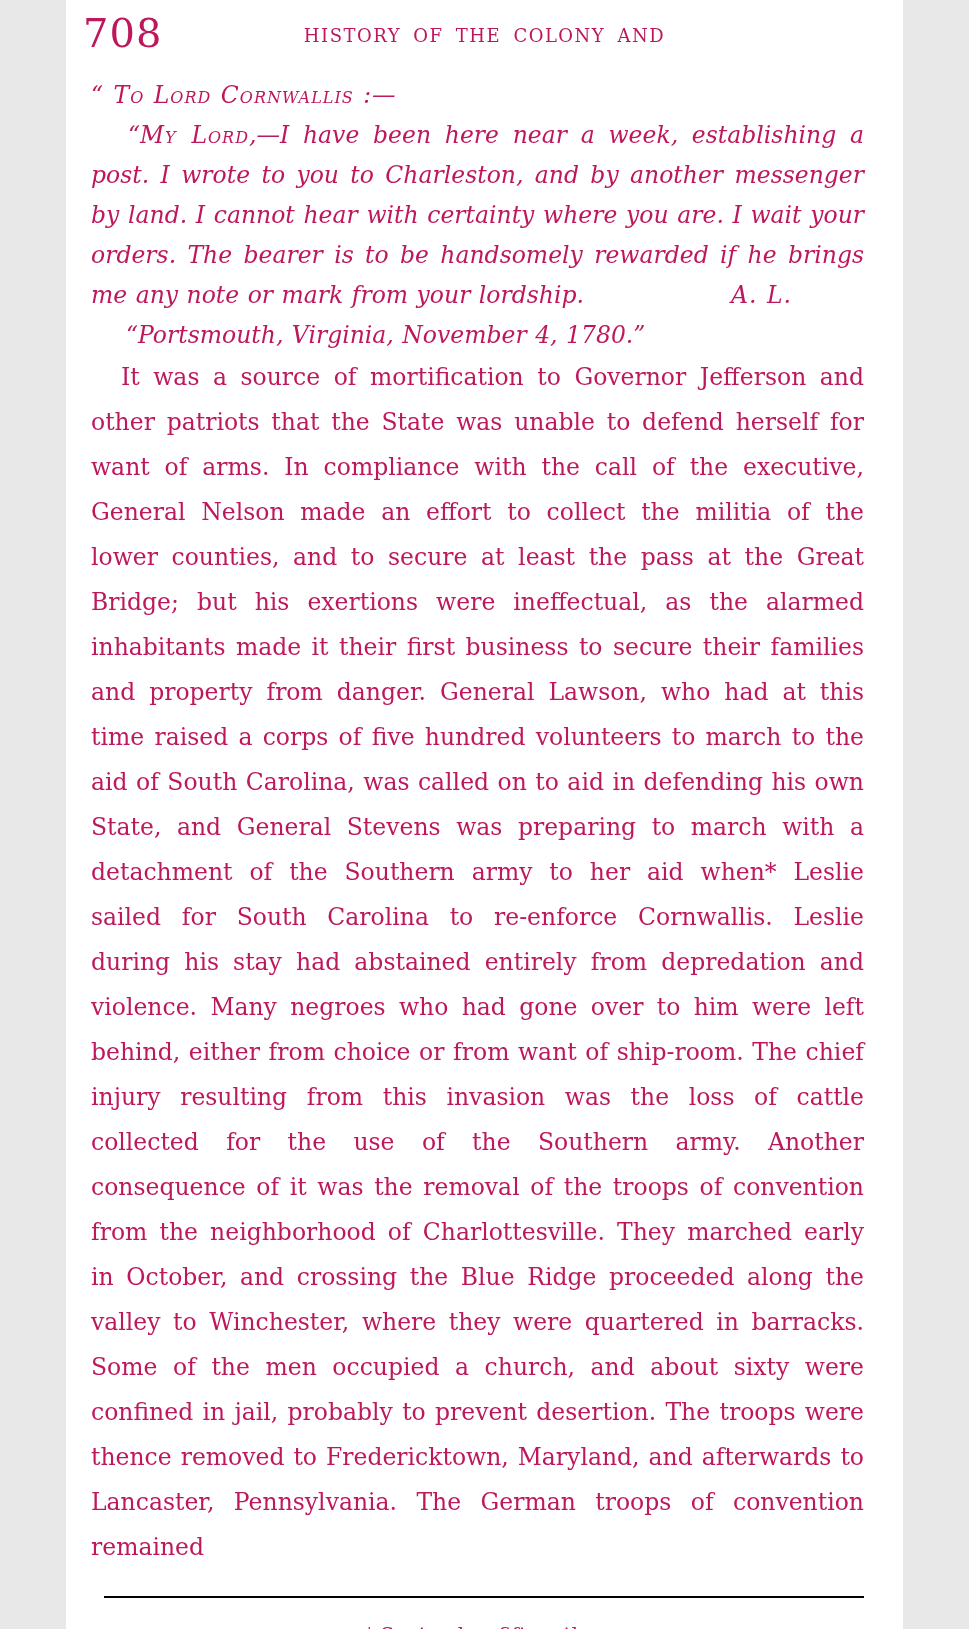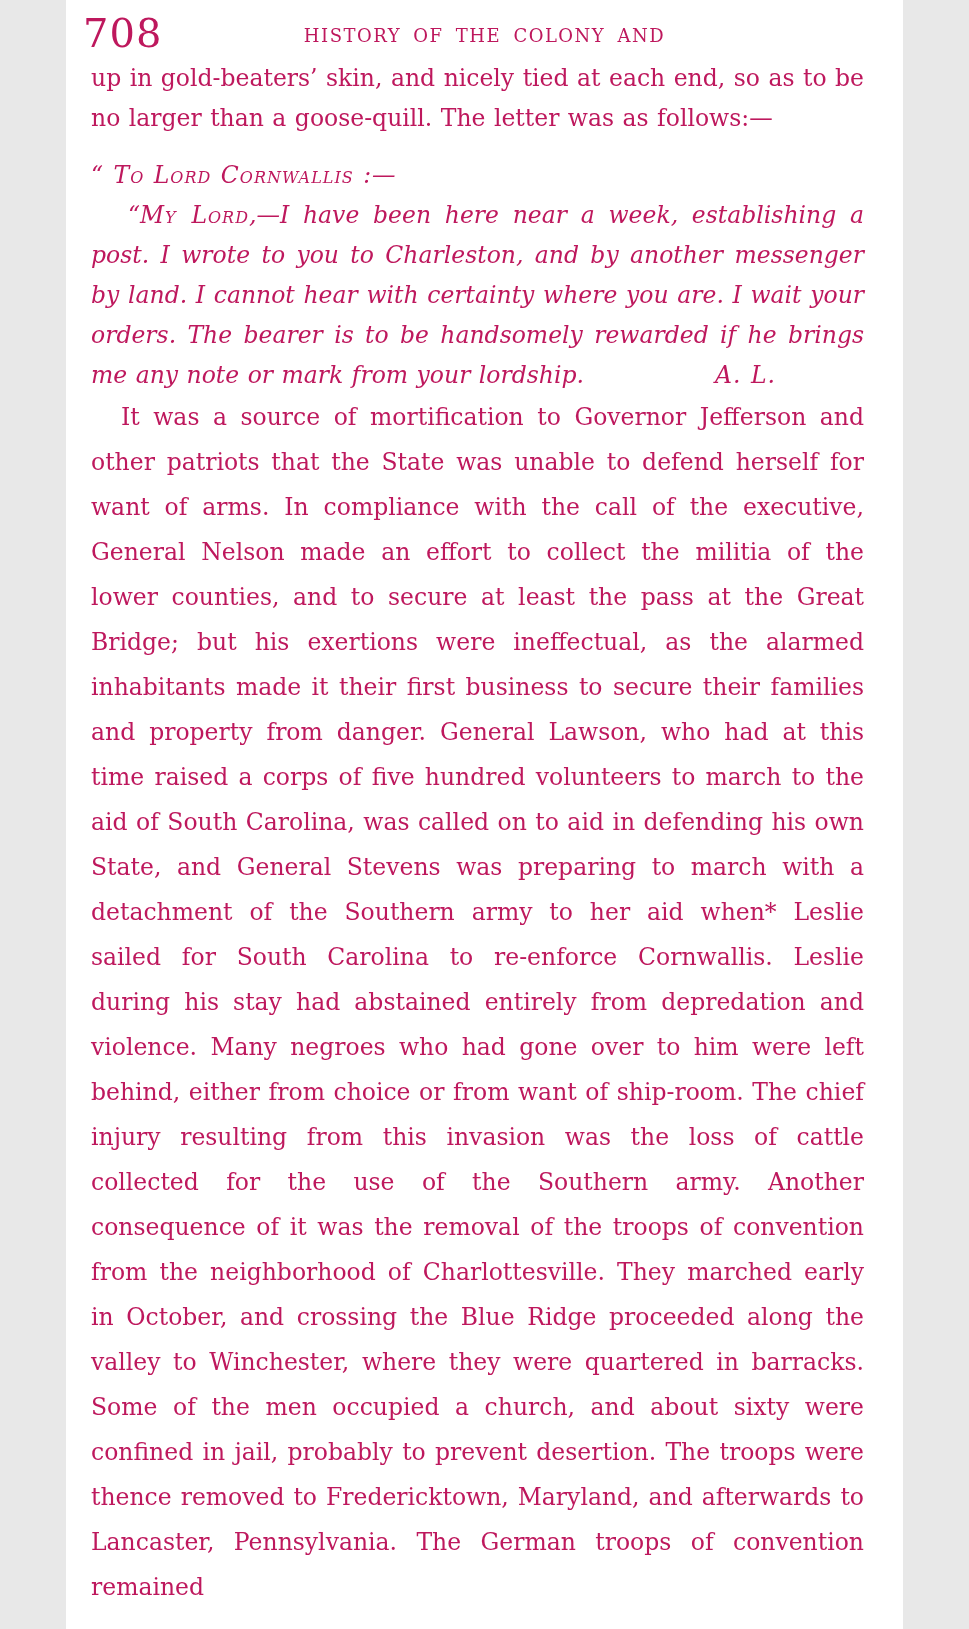--- a/index.html
+++ b/index.html
@@ -32,21 +32,21 @@
     text-align:justify;
     word-spacing:1px;
   }
   .text-block p{margin:0;}
   .para-intro{margin-top:48px;}
   .letter{margin-top:17px;font-style:italic;}
   .smallcaps{font-variant:small-caps;letter-spacing:1px;}
   .letter-salutation{text-indent:0;}
   .letter-body{position:relative;text-indent:37px;}
   .signature{
-    position:absolute;right:88px;bottom:0;
+    position:absolute;right:72px;bottom:0;
     text-indent:0;letter-spacing:1px;
   }
   .letter-dateline{text-indent:35px;}
   .para-main{
     margin-top:30px;
     text-indent:30px;
     line-height:45px;
   }
   
   .footnote-area{padding:0 39px 0 25px;}
@@ -66,27 +66,27 @@
 
 <div class="page">
 
   <header class="page-header">
     <span class="page-number">708</span>
     <span class="running-header">HISTORY OF THE COLONY AND</span>
   </header>
 
   <main class="text-block">
 
-    <p class="para-intro">up in gold-beaters’ skin, and nicely tied at each end, so as to be no larger than a goose-quill.  The letter was as follows:—</p>
 
     <section class="letter">
       <p class="letter-salutation smallcaps">“ To Lord Cornwallis :—</p>
 
       <p class="letter-body"><span>“</span><span class="smallcaps">My Lord</span><span>,—I have been here near a week, establishing a post.  I wrote to you to Charleston, and by another messenger by land.  I cannot hear with certainty where you are.  I wait your orders.  The bearer is to be handsomely rewarded if he brings me any note or mark from your lordship.</span><span class="signature">A. L.</span></p>
 
+      <p class="letter-dateline">“Portsmouth, Virginia, November 4, 1780.”</p>
     </section>
 
     <p class="para-main">It was a source of mortification to Governor Jefferson and other patriots that the State was unable to defend herself for want of arms.  In compliance with the call of the executive, General Nelson made an effort to collect the militia of the lower counties, and to secure at least the pass at the Great Bridge; but his exertions were ineffectual, as the alarmed inhabitants made it their first business to secure their families and property from danger.  General Lawson, who had at this time raised a corps of five hundred volunteers to march to the aid of South Carolina, was called on to aid in defending his own State, and General Stevens was preparing to march with a detachment of the Southern army to her aid when* Leslie sailed for South Carolina to re-enforce Cornwallis.  Leslie during his stay had abstained entirely from depredation and violence.  Many negroes who had gone over to him were left behind, either from choice or from want of ship-room.  The chief injury resulting from this invasion was the loss of cattle collected for the use of the Southern army.  Another consequence of it was the removal of the troops of convention from the neighborhood of Charlottesville.  They marched early in October, and crossing the Blue Ridge proceeded along the valley to Winchester, where they were quartered in barracks.  Some of the men occupied a church, and about sixty were confined in jail, probably to prevent desertion.  The troops were thence removed to Fredericktown, Maryland, and afterwards to Lancaster, Pennsylvania.  The German troops of convention remained</p>
 
   </main>
 
   <footer class="footnote-area">
     <div class="footnote-rule"></div>
     <p class="footnote">* September fifteenth.</p>
   </footer>

